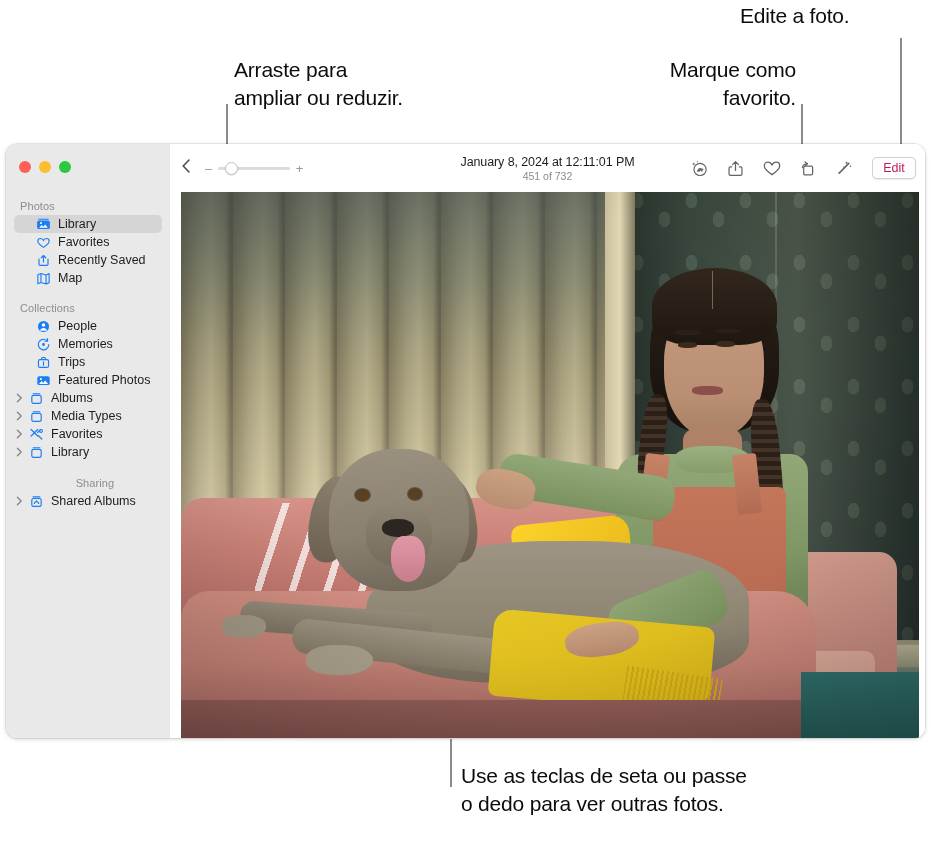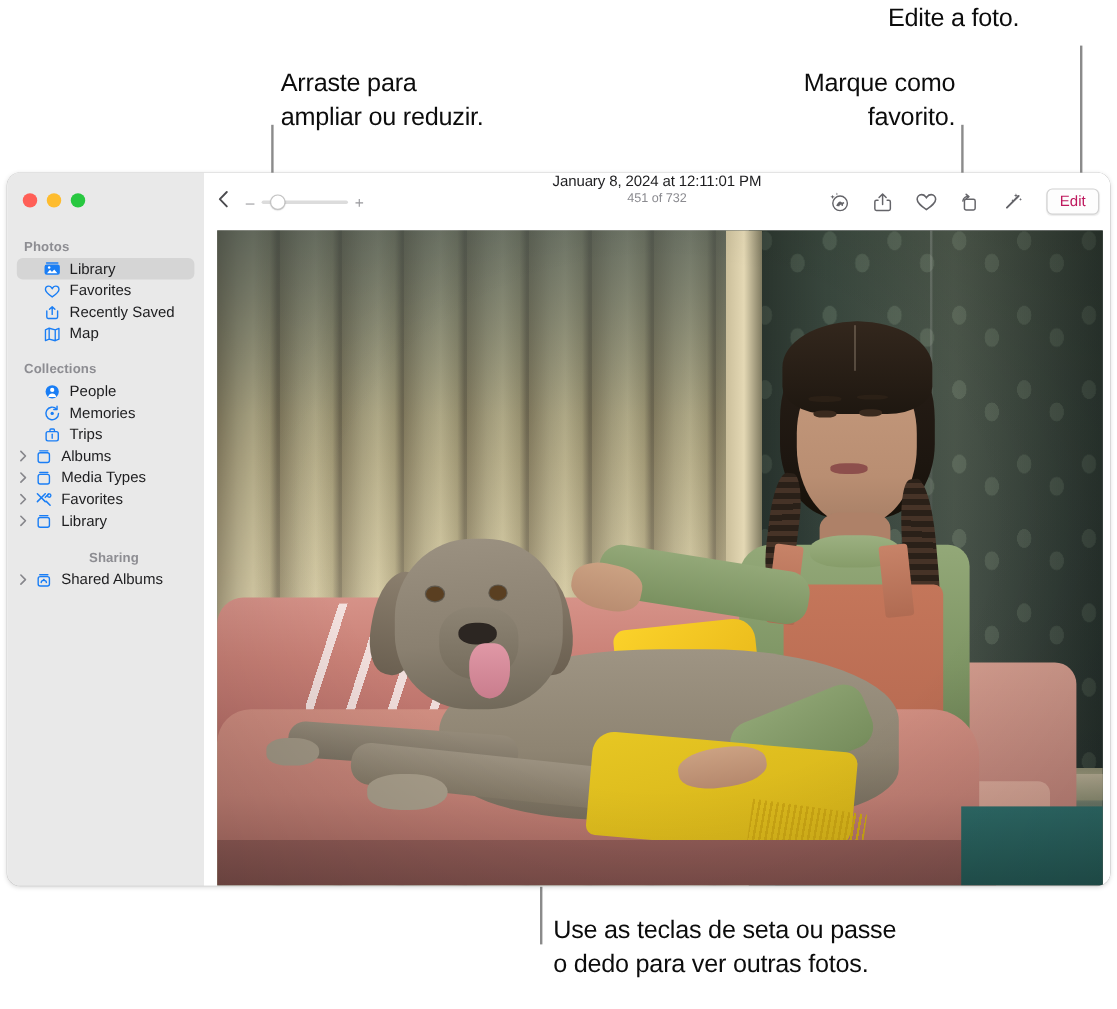--- a/index.html
+++ b/index.html
@@ -58,21 +58,21 @@
   .traffic { display: flex; gap: 8px; padding: 4px 0 0 13px; }
   .dot { width: 12px; height: 12px; border-radius: 50%; }
   .dot.red { background: #ff5f57; }
   .dot.yellow { background: #febc2e; }
   .dot.green { background: #28c840; }
 
   .section-title {
     font-size: 11px;
     color: #8d8d92;
     padding: 0 0 3px 14px;
-    font-weight: 700;
+    font-weight: 400;
     letter-spacing: 0.1px;
   }
   .sec-photos { margin-top: 27px; }
   .sec-collections { margin-top: 15px; }
   .sec-sharing { margin-top: 16px; text-align: center; }
 
   .nav-item {
     display: flex;
     align-items: center;
     height: 18px;
@@ -117,21 +117,21 @@
   .zoom-sign { font-size: 13px; color: #9a9a9e; width: 9px; text-align: center; }
   .slider { position: relative; width: 72px; height: 14px; display: flex; align-items: center; }
   .slider-track { position: absolute; left: 0; right: 0; height: 3px; background: #dcdcdc; border-radius: 2px; }
   .slider-thumb {
     position: absolute; left: 7px; width: 13px; height: 13px;
     border-radius: 50%; background: #fff; border: 1px solid #c3c3c3;
     box-shadow: 0 .5px 1px rgba(0,0,0,.18);
   }
 
   .tb-center {
-    position: absolute; left: 0; right: 0; top: 0;
+    position: absolute; left: 0; right: 0; top: 11px;
     text-align: center; pointer-events: none;
   }
   .tb-title { font-size: 12.5px; color: #1d1d1f; letter-spacing: -0.1px; }
   .tb-sub { font-size: 10.5px; color: #8b8b90; margin-top: 1px; }
 
   .tb-right { margin-left: auto; display: flex; align-items: center; gap: 15px; z-index: 2; }
   .tb-btn {
     width: 21px; height: 21px;
     display: flex; align-items: center; justify-content: center;
   }
@@ -505,20 +505,31 @@
         <span class="nav-icon">
           <svg width="15" height="15" viewBox="0 0 16 16">
               <rect x="2.6" y="5" width="10.8" height="8.2" rx="1.6" fill="none" stroke="#1a7ef5" stroke-width="1.25"></rect>
               <path d="M6 5V3.6c0-.5.4-.9.9-.9h2.2c.5 0 .9.4.9.9V5" fill="none" stroke="#1a7ef5" stroke-width="1.25"></path>
               <path d="M8 7.3v3.6" stroke="#1a7ef5" stroke-width="1.2" stroke-linecap="round"></path>
             </svg>
         </span>
         <span class="label">Trips</span>
       </div>
 
+      <div class="nav-item">
+        <span class="spacer9"></span>
+        <span class="nav-icon">
+          <svg width="15" height="15" viewBox="0 0 16 16">
+              <rect x="1.4" y="3.4" width="13.2" height="9.4" rx="2" fill="#1a7ef5"></rect>
+              <path d="M3.2 11.6l2.7-3.2 1.9 2.1 2.1-2.6 3 3.7z" fill="#fff"></path>
+              <circle cx="5.2" cy="6.3" r="1.1" fill="#fff"></circle>
+            </svg>
+        </span>
+        <span class="label">Featured Photos</span>
+      </div>
 
       <div class="nav-item indent">
         <span class="disc">
           <svg width="7" height="10" viewBox="0 0 7 10">
               <path d="M1.4 1.2L5.2 5 1.4 8.8" fill="none" stroke="#86868b" stroke-width="1.35" stroke-linecap="round" stroke-linejoin="round"></path>
             </svg>
         </span>
         <span class="nav-icon">
           <svg width="15" height="15" viewBox="0 0 16 16">
               <rect x="3" y="4.6" width="10" height="8.6" rx="1.8" fill="none" stroke="#1a7ef5" stroke-width="1.25"></rect>

